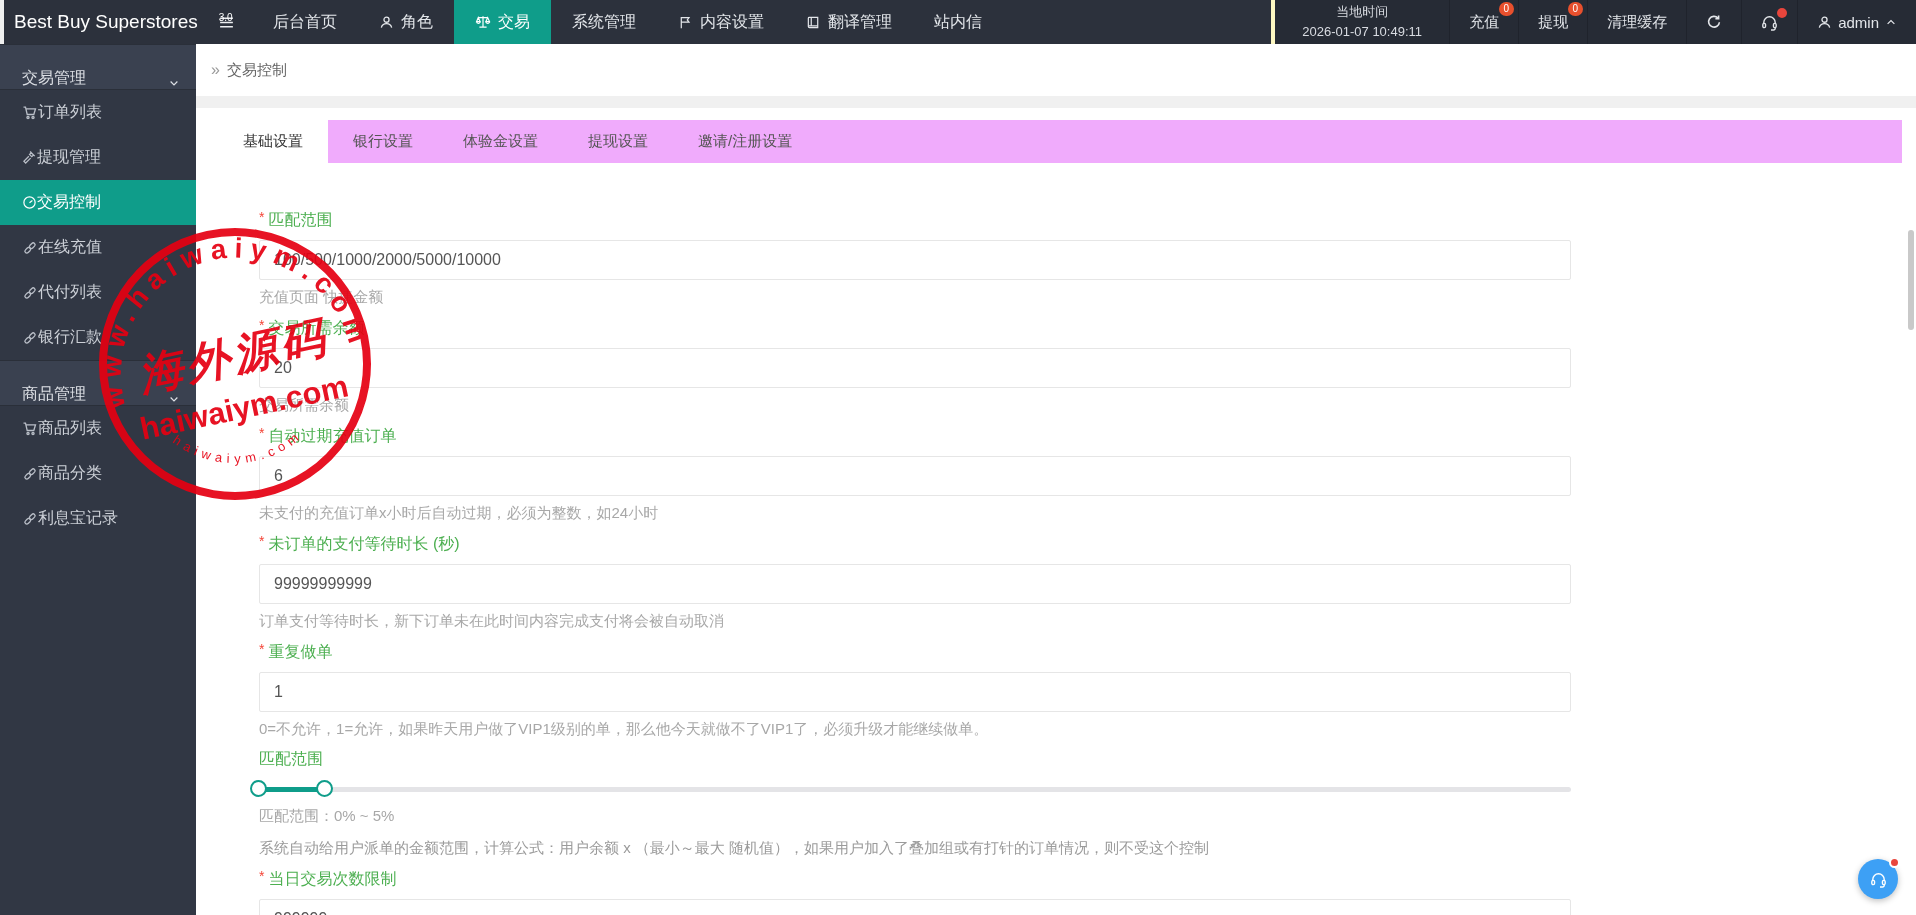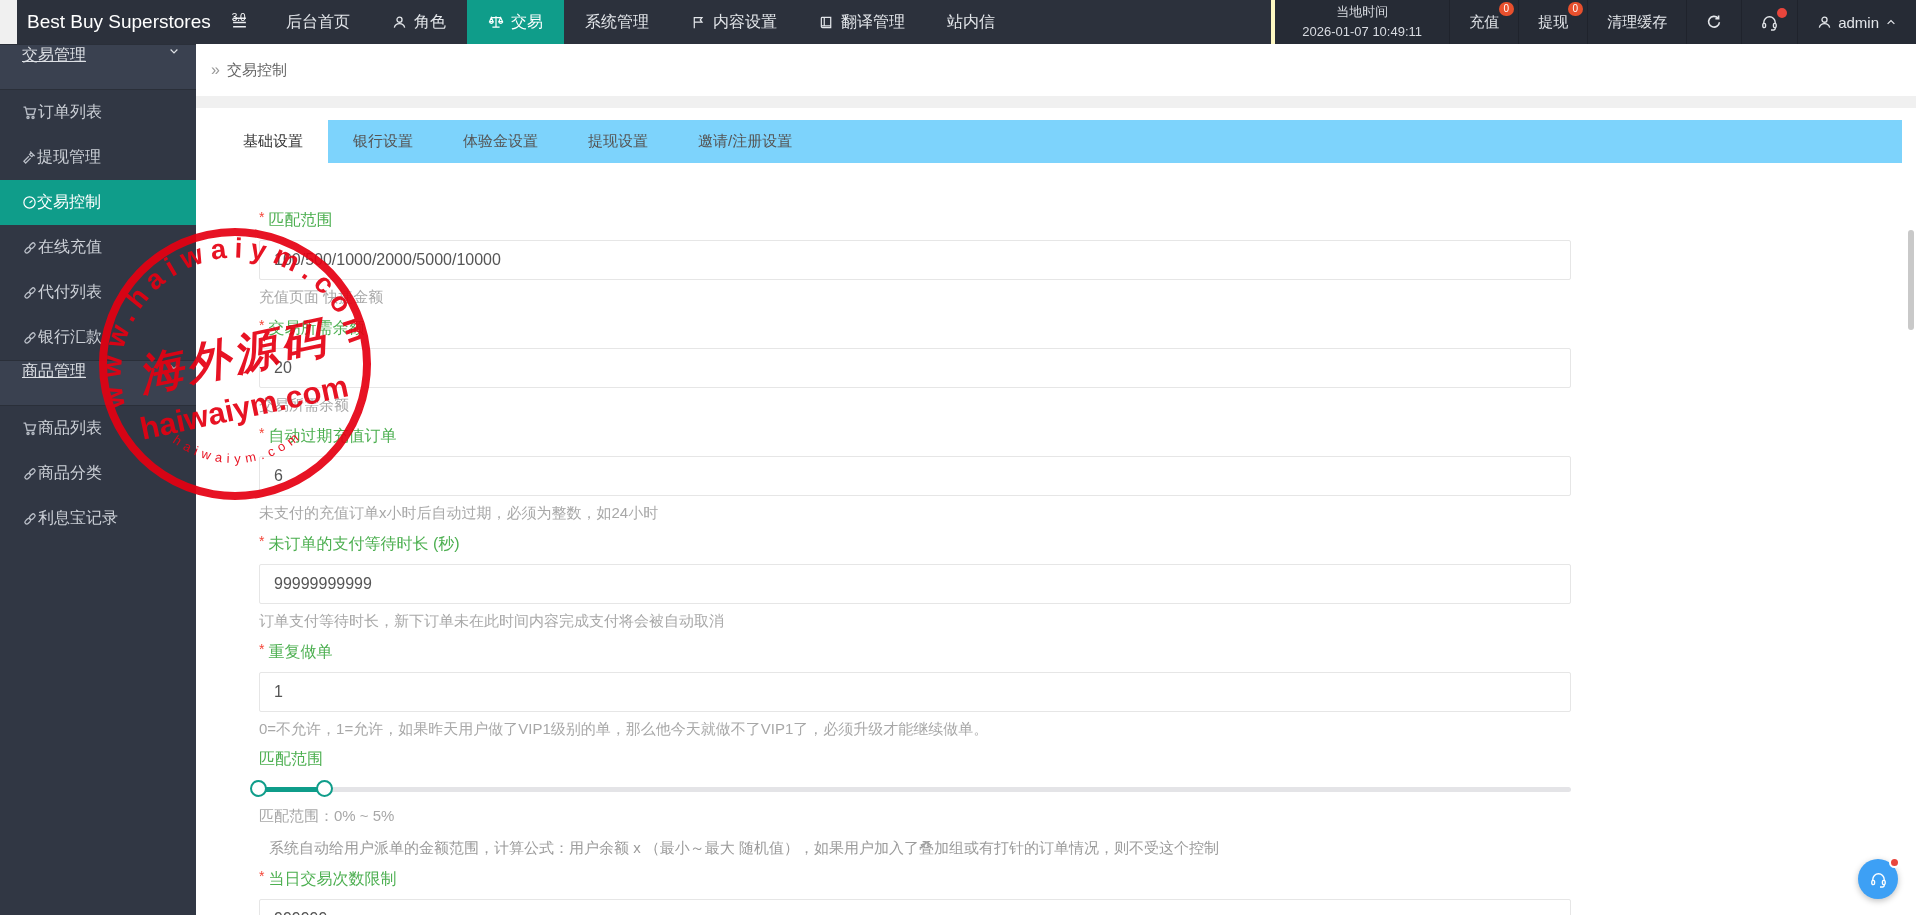--- a/index.html
+++ b/index.html
@@ -6,56 +6,56 @@
   html,body { width:1916px; height:915px; overflow:hidden; }
   body {
     font-family:"Liberation Sans","DejaVu Sans",sans-serif;
     background:#f0f0f0; position:relative; color:#333;
     --accent:#0f9d8a; --label-green:#4caf50; --badge:#e8502d; --stamp:#e60012; --float:#3da0f5;
   }
   .icon{display:inline-flex;align-items:center;justify-content:center;}
   .icon svg{display:block;}
 
   
-  .navbar{position:absolute;top:0;left:17px;right:0;height:44px;background:#2c313c;display:flex;align-items:stretch;z-index:6;color:#dfe2e8;}
+  .navbar{position:absolute;top:0;left:4px;right:0;height:44px;background:#2c313c;display:flex;align-items:stretch;z-index:6;color:#dfe2e8;}
   .logo{width:196px;display:flex;align-items:center;padding-left:10px;color:#fff;font-size:19px;white-space:nowrap;}
   .logo sup{font-size:10px;margin-left:21px;transform:translateY(-5px);}
   .nav-toggle{width:52px;display:flex;align-items:center;justify-content:center;color:#eceef1;}
   .nav-menu{display:flex;align-items:stretch;}
   .nav-item{padding:0 21px;display:flex;align-items:center;gap:7px;font-size:16px;color:#e3e6ea;cursor:pointer;white-space:nowrap;}
   .nav-item.active{background:var(--accent);color:#fff;justify-content:center;}
   .nav-right{margin-left:auto;display:flex;align-items:stretch;background:#262b35;}
   .time-block{width:178px;display:flex;flex-direction:column;align-items:center;justify-content:center;font-size:13px;line-height:1.55;color:#d8dbe1;border-left:4px solid #fef9c3;}
   .nav-action{position:relative;display:flex;align-items:center;gap:6px;padding:0 19px;font-size:15px;border-left:1px solid #1f232c;color:#e3e6ea;cursor:pointer;white-space:nowrap;}
   .badge{position:absolute;top:2px;right:4px;background:var(--badge);color:#fff;font-size:10px;line-height:1;padding:2px 5px;border-radius:8px;}
   .reddot{position:absolute;top:8px;right:10px;width:10px;height:10px;border-radius:50%;background:#e8453c;}
 
   
   .sidebar{position:absolute;top:44px;left:0;bottom:0;width:196px;background:#313744;z-index:5;}
-  .side-section{height:46px;display:flex;align-items:flex-start;justify-content:space-between;padding:0 16px 0 22px;background:#3a4150;color:#dde0e5;font-size:16px;border-top:1px solid #2a2f39;border-bottom:1px solid #2a2f39;cursor:pointer;text-decoration:underline;}
+  .side-section{height:46px;display:flex;align-items:flex-end;justify-content:space-between;padding:0 16px 0 22px;background:#3a4150;color:#dde0e5;font-size:16px;border-top:1px solid #2a2f39;border-bottom:1px solid #2a2f39;cursor:pointer;}
   .side-item{height:45px;display:flex;align-items:center;padding-left:22px;color:#ccd0d7;font-size:16px;cursor:pointer;}
   .side-item .icon{color:#b9bec7;}
   .side-item.active{background:var(--accent);color:#fff;}
   .side-item.active .icon{color:#fff;}
 
   
   .main{position:absolute;left:196px;top:44px;right:0;bottom:0;background:#f0f0f0;overflow:hidden;}
   .breadcrumb{height:52px;background:#fff;display:flex;align-items:center;gap:7px;padding-left:15px;font-size:15px;color:#666;}
   .crumb-chev{color:#9a9a9a;font-size:16px;}
   .panel{margin-top:12px;background:#fff;height:calc(100% - 64px);padding-top:12px;}
-  .tabs{margin:0 14px 0 22px;height:43px;background:#7dd3fc;display:flex;align-items:stretch;}
+  .tabs{margin:0 14px 0 22px;height:43px;background:#f0abfc;display:flex;align-items:stretch;}
   .tab{padding:0 25px;display:flex;align-items:center;font-size:15px;color:#555;cursor:pointer;}
   .tab.active{background:#fff;color:#333;}
   .form{padding:46px 0 0 63px;}
   .field{margin-bottom:11px;}
   .flabel{font-size:16px;color:var(--label-green);margin-bottom:9px;}
   .req{color:#f44336;margin-right:4px;font-size:14px;vertical-align:3px;}
   .tinput{width:1312px;height:40px;border:1px solid #e6e6e6;border-radius:2px;padding:0 14px;font-size:16px;color:#555;background:#fff;font-family:inherit;outline:none;display:block;}
   .fhelp{margin-top:8px;font-size:15px;color:#a8a8a8;line-height:18px;}
-  .fnote{margin-top:14px;font-size:15px;color:#9b9b9b;line-height:18px;margin-left:10px;}
+  .fnote{margin-top:14px;font-size:15px;color:#9b9b9b;line-height:18px;}
   
   .slider{position:relative;width:1312px;height:20px;margin:2px 0 4px;}
   .slider .track{position:absolute;top:8px;left:0;right:0;height:5px;background:#e4e4e7;border-radius:3px;}
   .slider .fill{position:absolute;top:8px;height:5px;background:var(--accent);border-radius:3px;}
   .slider .handle{position:absolute;top:1px;width:17px;height:17px;background:#fff;border:2px solid var(--accent);border-radius:50%;margin-left:-9px;cursor:pointer;}
 
   
   .stamp{position:absolute;left:90px;top:219px;width:290px;height:290px;z-index:10;color:var(--stamp);opacity:.92;transform:rotate(-12deg);pointer-events:none;}
 
   

